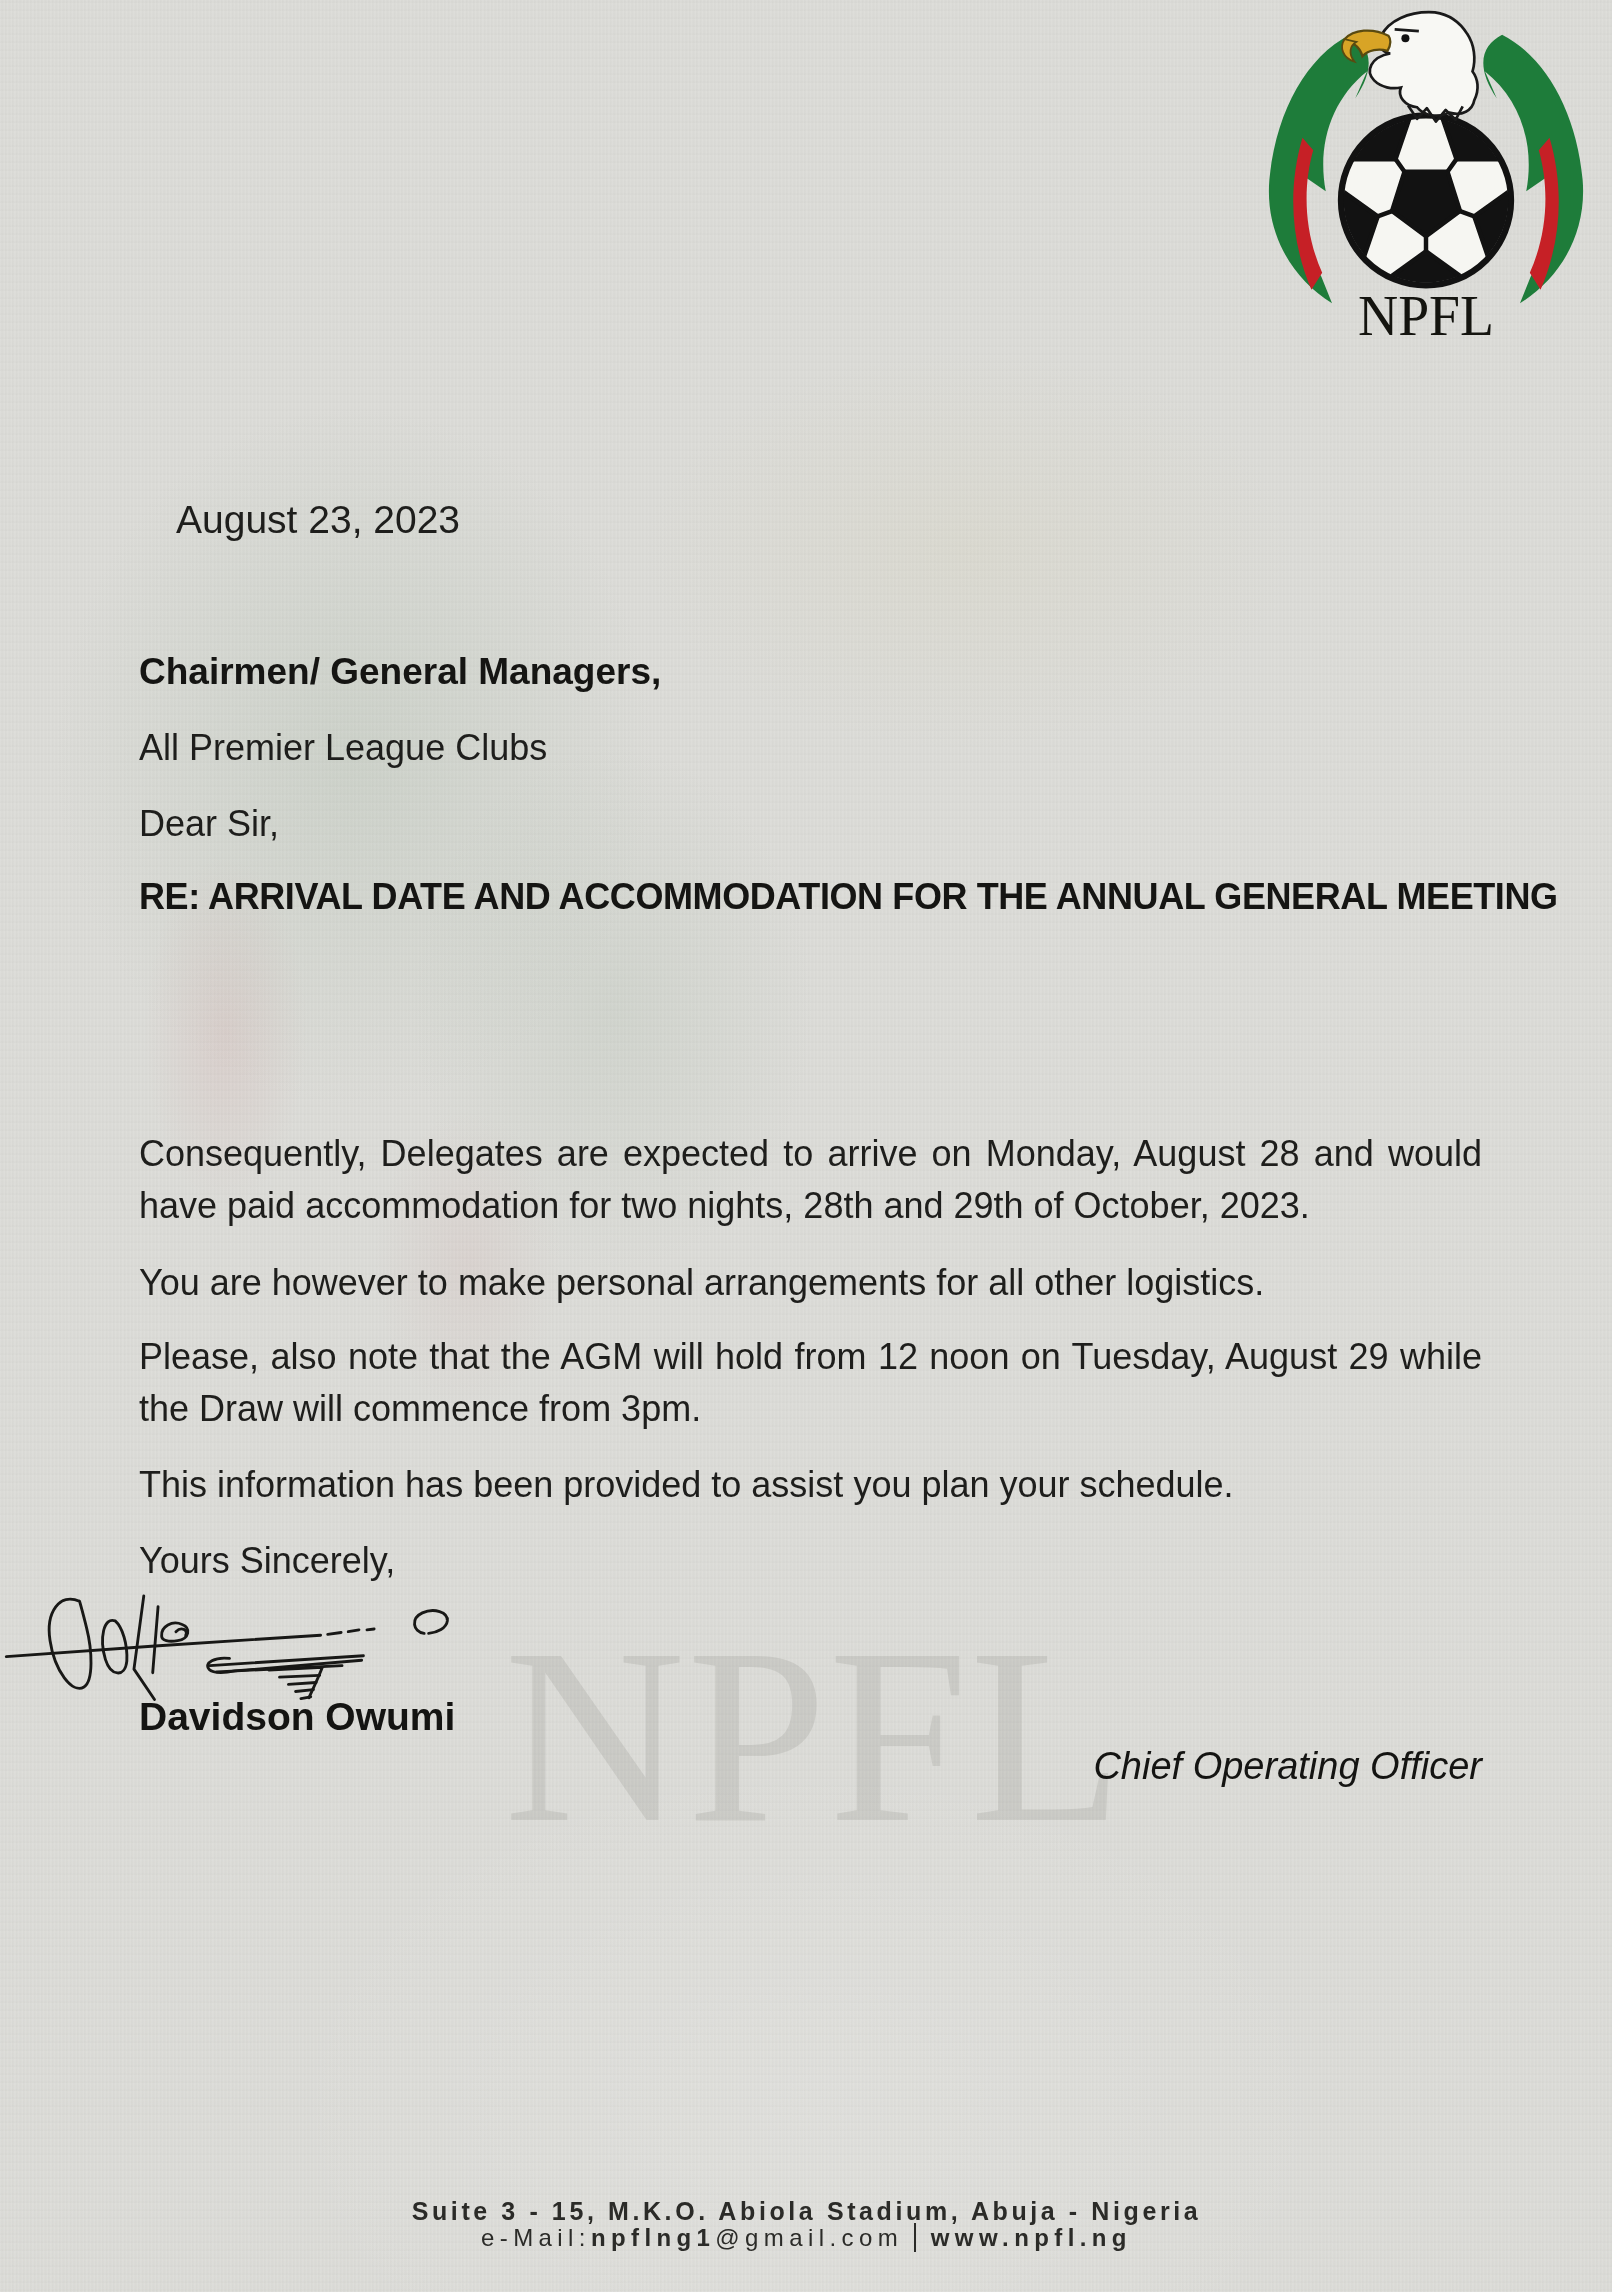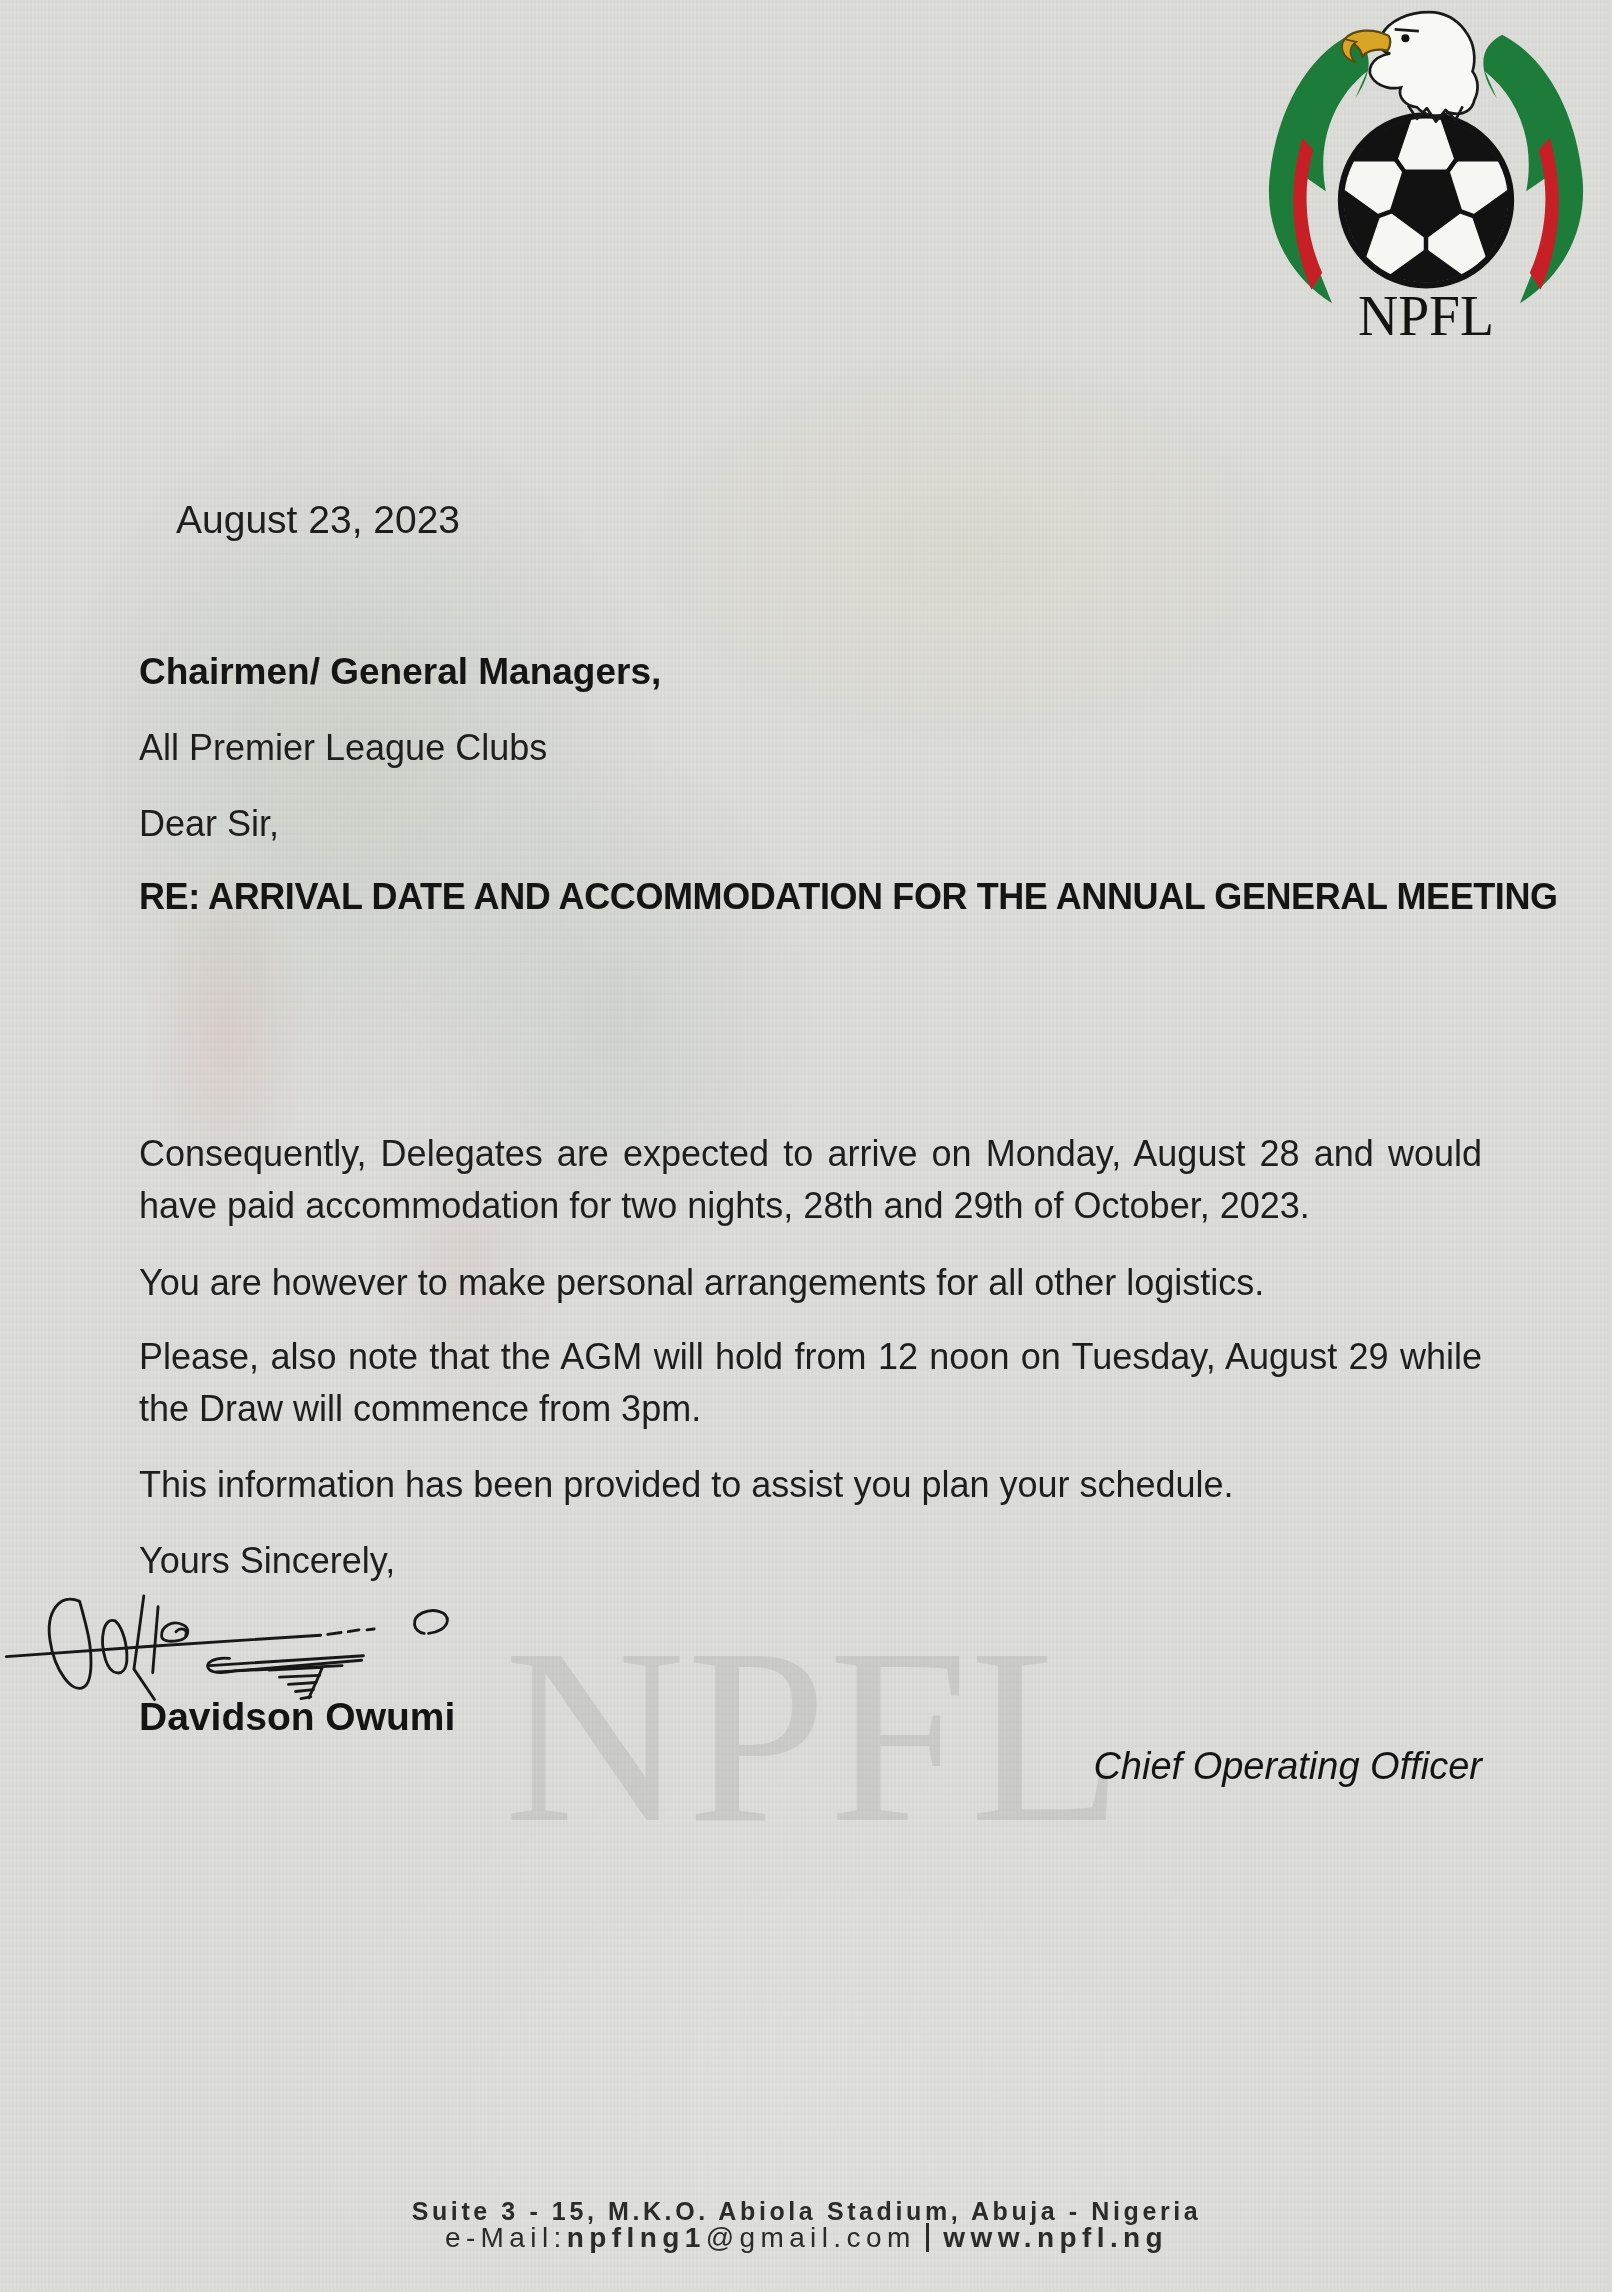--- a/index.html
+++ b/index.html
@@ -43,21 +43,21 @@
   .ln.j { text-align: justify; text-align-last: justify; }
   .date { font-size: 39px; margin-left: 37px; }
   .bold { font-weight: bold; color: #151513; }
   .subject { font-size: 36px; letter-spacing: -0.4px; }
   .signer-name { height: 45px; line-height: 45px; font-size: 39px; font-weight: bold; color: #141412; }
   .signer-title { height: 45px; line-height: 45px; font-size: 38px; font-weight: normal; font-style: italic; color: #141412; text-align: right; }
   .signature { position: absolute; left: 0; top: 1587px; width: 484px; height: 125px; }
   
   .footer-line { position: absolute; left: 0; width: 100%; text-align: center; color: #2b2b28; }
   .footer-1 { top: 2196px; font-size: 25px; line-height: 30px; font-weight: bold; letter-spacing: 3.6px; }
-  .footer-2 { top: 2223px; font-size: 28px; line-height: 30px; letter-spacing: 5.4px; }
+  .footer-2 { top: 2223px; font-size: 24px; line-height: 30px; letter-spacing: 5.4px; }
   .footer-2 .fb { font-weight: bold; }
   .vbar { display: inline-block; width: 2.7px; height: 29px; background: #2b2b28; vertical-align: middle; margin: 0 14.3px 3.6px 10.7px; }
 </style>
 </head>
 <body>
 
 <div class="page">
   <div class="fiber"></div>
 
   <div class="watermark">NPFL</div>

